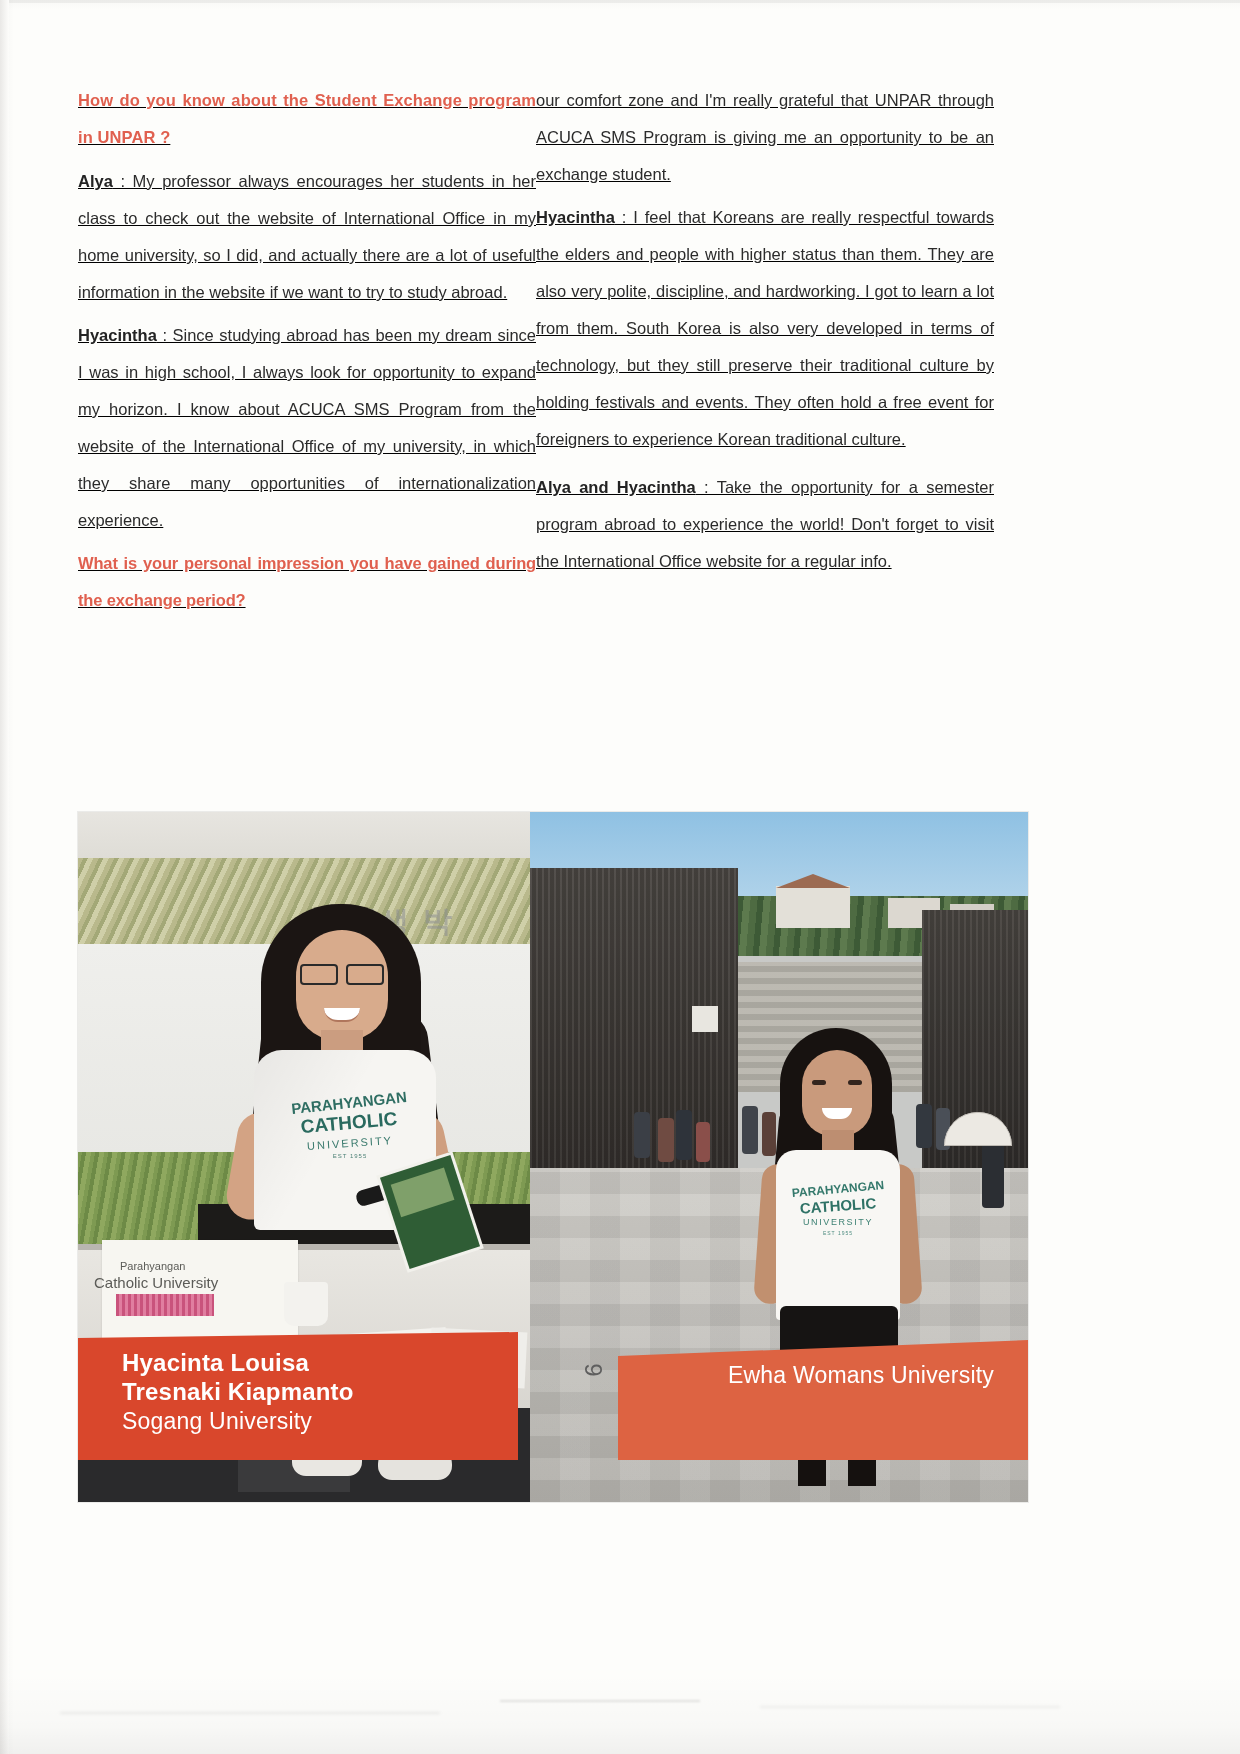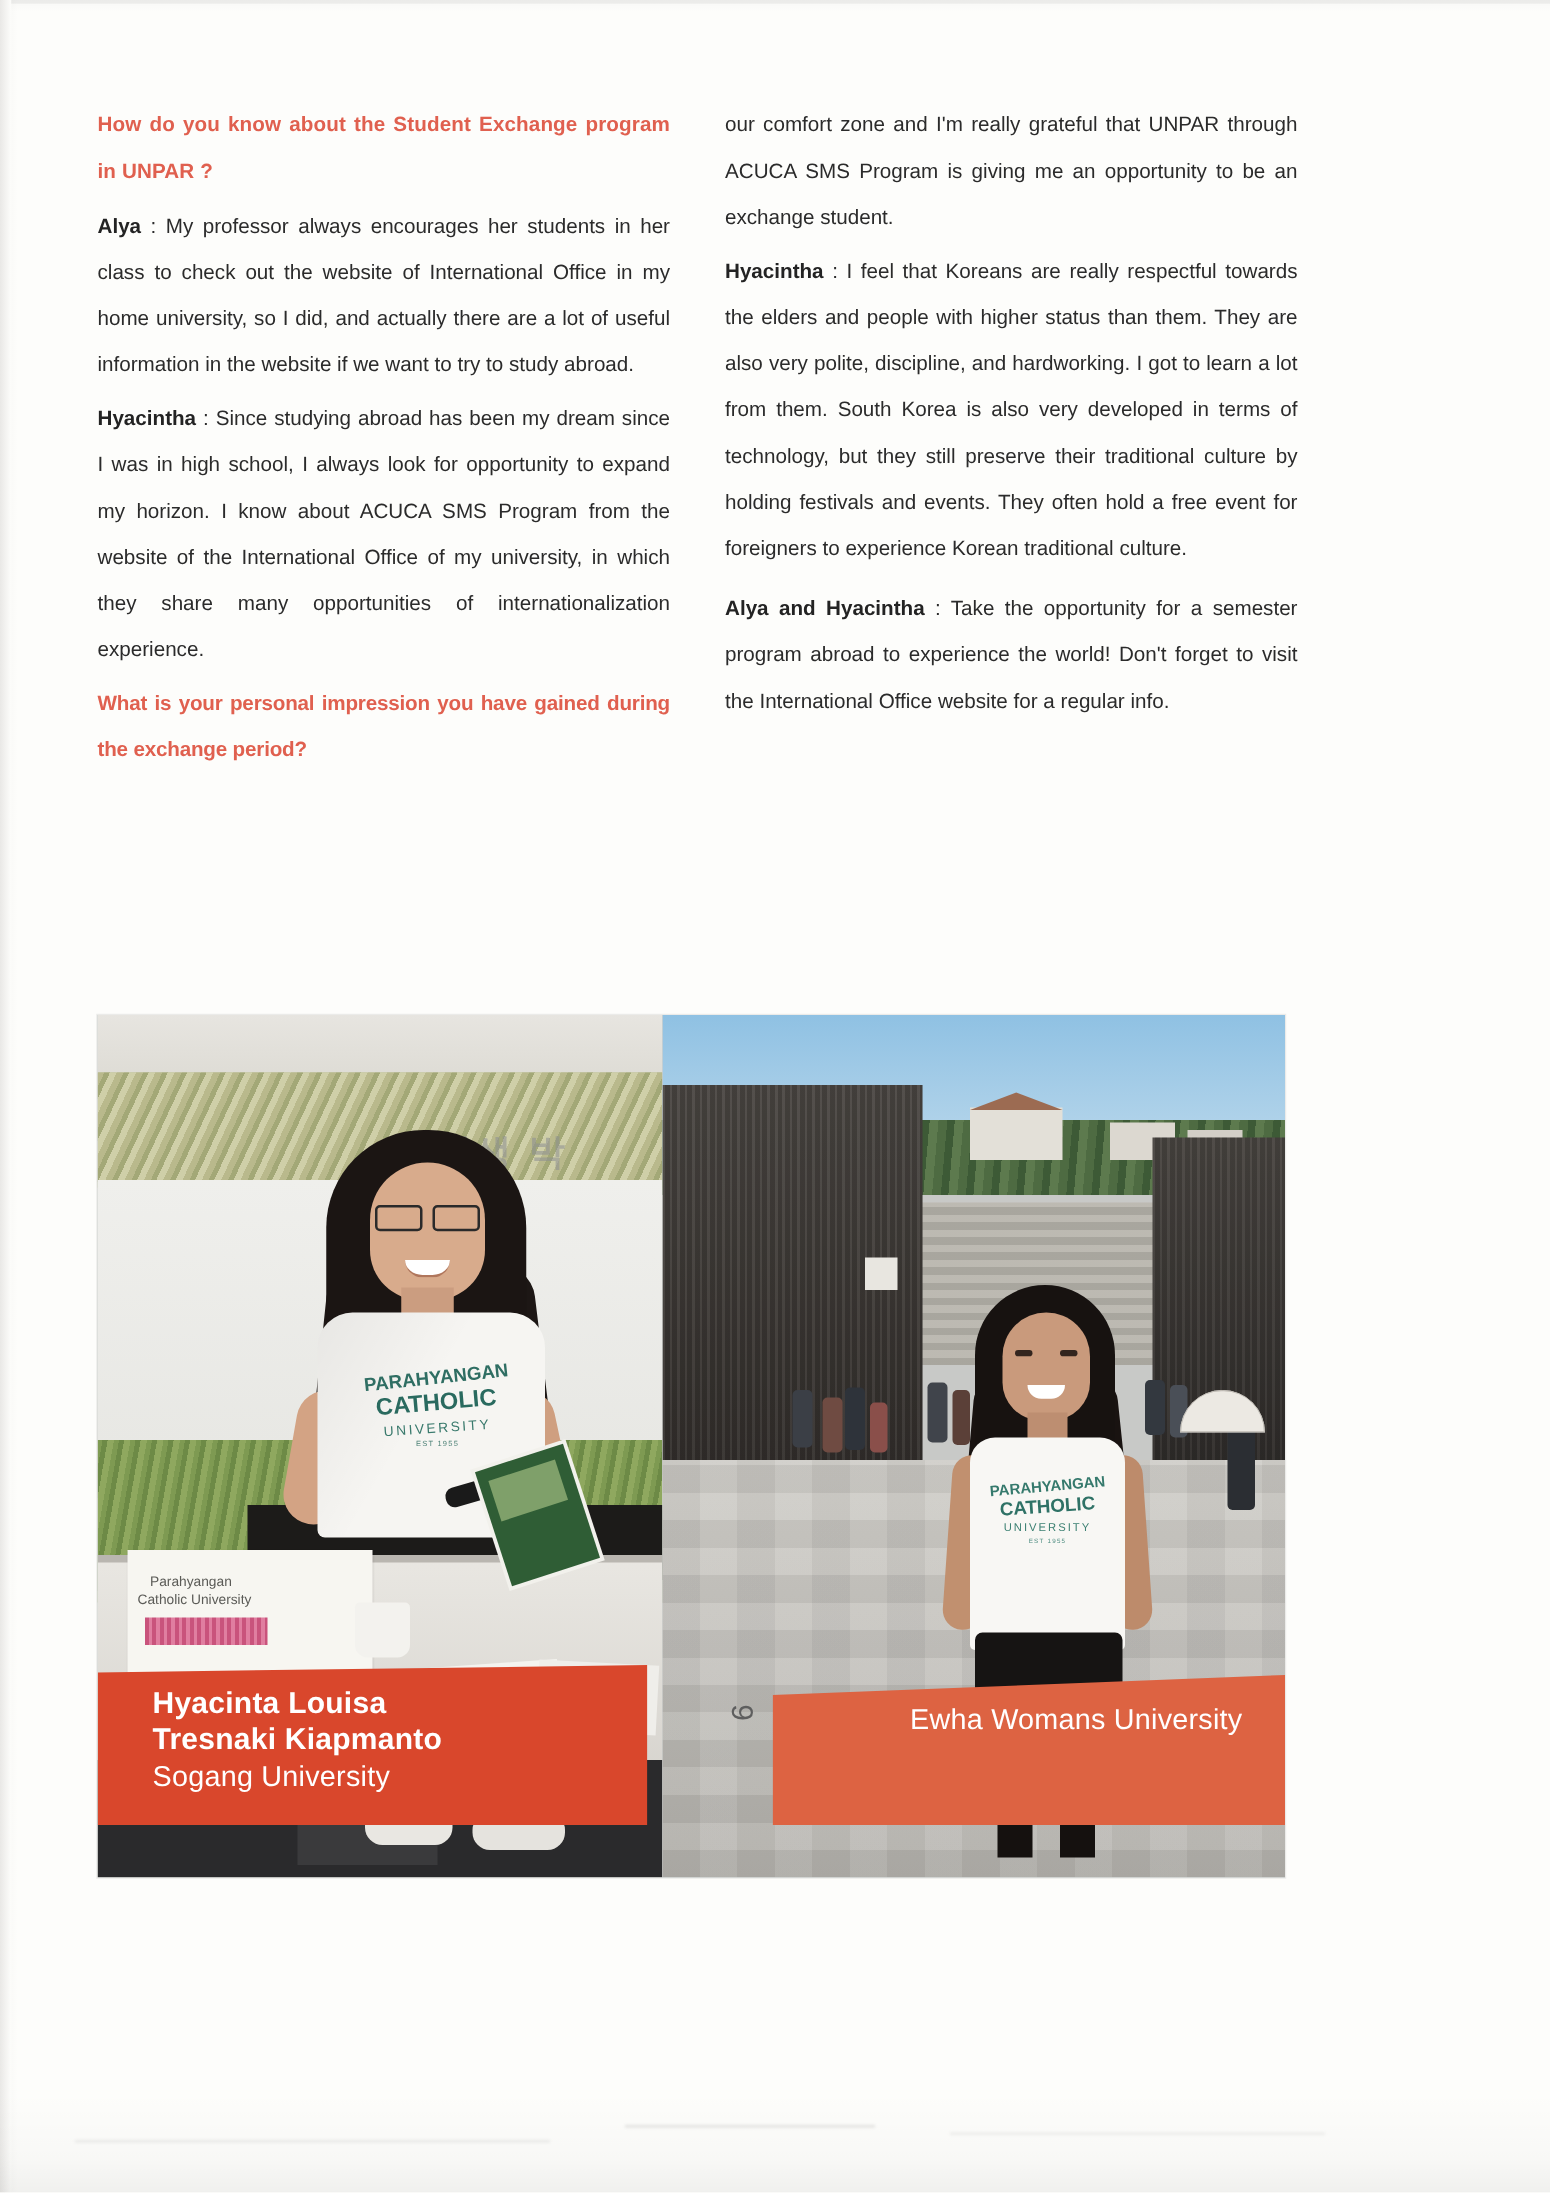--- a/index.html
+++ b/index.html
@@ -33,21 +33,21 @@
   .smudge-a{position:absolute;left:500px;top:1700px;width:200px;height:2px;background:rgba(0,0,0,.10);filter:blur(1.2px);}
   .smudge-b{position:absolute;left:60px;top:1712px;width:380px;height:2px;background:rgba(0,0,0,.07);filter:blur(1.4px);}
   .smudge-c{position:absolute;left:760px;top:1706px;width:300px;height:2px;background:rgba(0,0,0,.06);filter:blur(1.4px);}
 
   
   .columns{
     position:absolute;
     left:78px;top:82px;
     width:960px;
     display:flex;
-    gap:44px;
+    text-decoration:underline;
   }
   .col{width:458px;}
 
   .q{
     color:#e0604f;
     font-weight:bold;
     font-size:16.5px;
     line-height:37px;
     text-align:justify;
     margin:0 0 2px 0;
@@ -116,21 +116,21 @@
   .pl-logo2{position:absolute;left:206px;top:300px;width:130px;text-align:center;font-size:19px;font-weight:bold;color:#2a6a5f;transform:rotate(-5deg);}
   .pl-logo3{position:absolute;left:212px;top:325px;width:120px;text-align:center;font-size:11px;letter-spacing:2px;color:#3a7a6d;transform:rotate(-4deg);}
   .pl-logo4{position:absolute;left:226px;top:341px;width:92px;text-align:center;font-size:6px;letter-spacing:1px;color:#4c8176;}
   .pl-armL{position:absolute;left:154px;top:300px;width:48px;height:108px;background:#d3a384;border-radius:24px;transform:rotate(10deg);}
   .pl-armR{position:absolute;left:326px;top:300px;width:46px;height:102px;background:#cf9f80;border-radius:24px;transform:rotate(-12deg);}
   .pl-watch{position:absolute;left:278px;top:374px;width:42px;height:16px;background:#1a1a1a;border-radius:7px;transform:rotate(-16deg);}
   .pl-brochure{position:absolute;left:315px;top:352px;width:74px;height:96px;background:#2f5d35;transform:rotate(-18deg);box-shadow:0 0 0 3px #f2f1ec;}
   .pl-brochure i{position:absolute;left:8px;top:10px;width:56px;height:34px;background:#7fa06a;display:block;}
   .pl-card{position:absolute;left:24px;top:428px;width:196px;height:188px;background:#f7f6f1;box-shadow:0 1px 2px rgba(0,0,0,.12);}
   .pl-cardt1{position:absolute;left:42px;top:448px;font-size:11px;color:#5b5b57;font-family:"Liberation Sans",sans-serif;}
-  .pl-cardt2{position:absolute;left:32px;top:462px;font-size:11px;color:#5b5b57;}
+  .pl-cardt2{position:absolute;left:16px;top:462px;font-size:15px;color:#5b5b57;}
   .pl-cardswatch{position:absolute;left:38px;top:482px;width:98px;height:22px;background:repeating-linear-gradient(90deg,#c9537c 0 3px,#e07ea0 3px 6px);}
   .pl-cardt3{position:absolute;left:42px;top:540px;font-size:7px;color:#8a8a86;letter-spacing:.5px;}
   .pl-cup{position:absolute;left:206px;top:470px;width:44px;height:44px;background:#f3f2ee;border-radius:4px 4px 10px 10px;}
   .pl-flyer1{position:absolute;left:230px;top:520px;width:140px;height:66px;background:#f4f3ef;transform:rotate(-4deg);}
   .pl-flyer1 i{position:absolute;left:14px;top:10px;width:76px;height:40px;background:#3d6b3f;display:block;}
   .pl-flyer2{position:absolute;left:352px;top:518px;width:96px;height:56px;background:#efeeea;transform:rotate(3deg);}
   .pl-flyer2 i{position:absolute;left:44px;top:10px;width:32px;height:24px;background:#7b8a95;display:block;}
   .pl-shoe1{position:absolute;left:214px;top:632px;width:70px;height:32px;background:#e9e7e2;border-radius:14px;}
   .pl-shoe2{position:absolute;left:300px;top:638px;width:74px;height:30px;background:#e5e3de;border-radius:14px;}
   .pl-darkbox{position:absolute;left:0;top:596px;width:452px;height:94px;background:#2a2a2c;}

